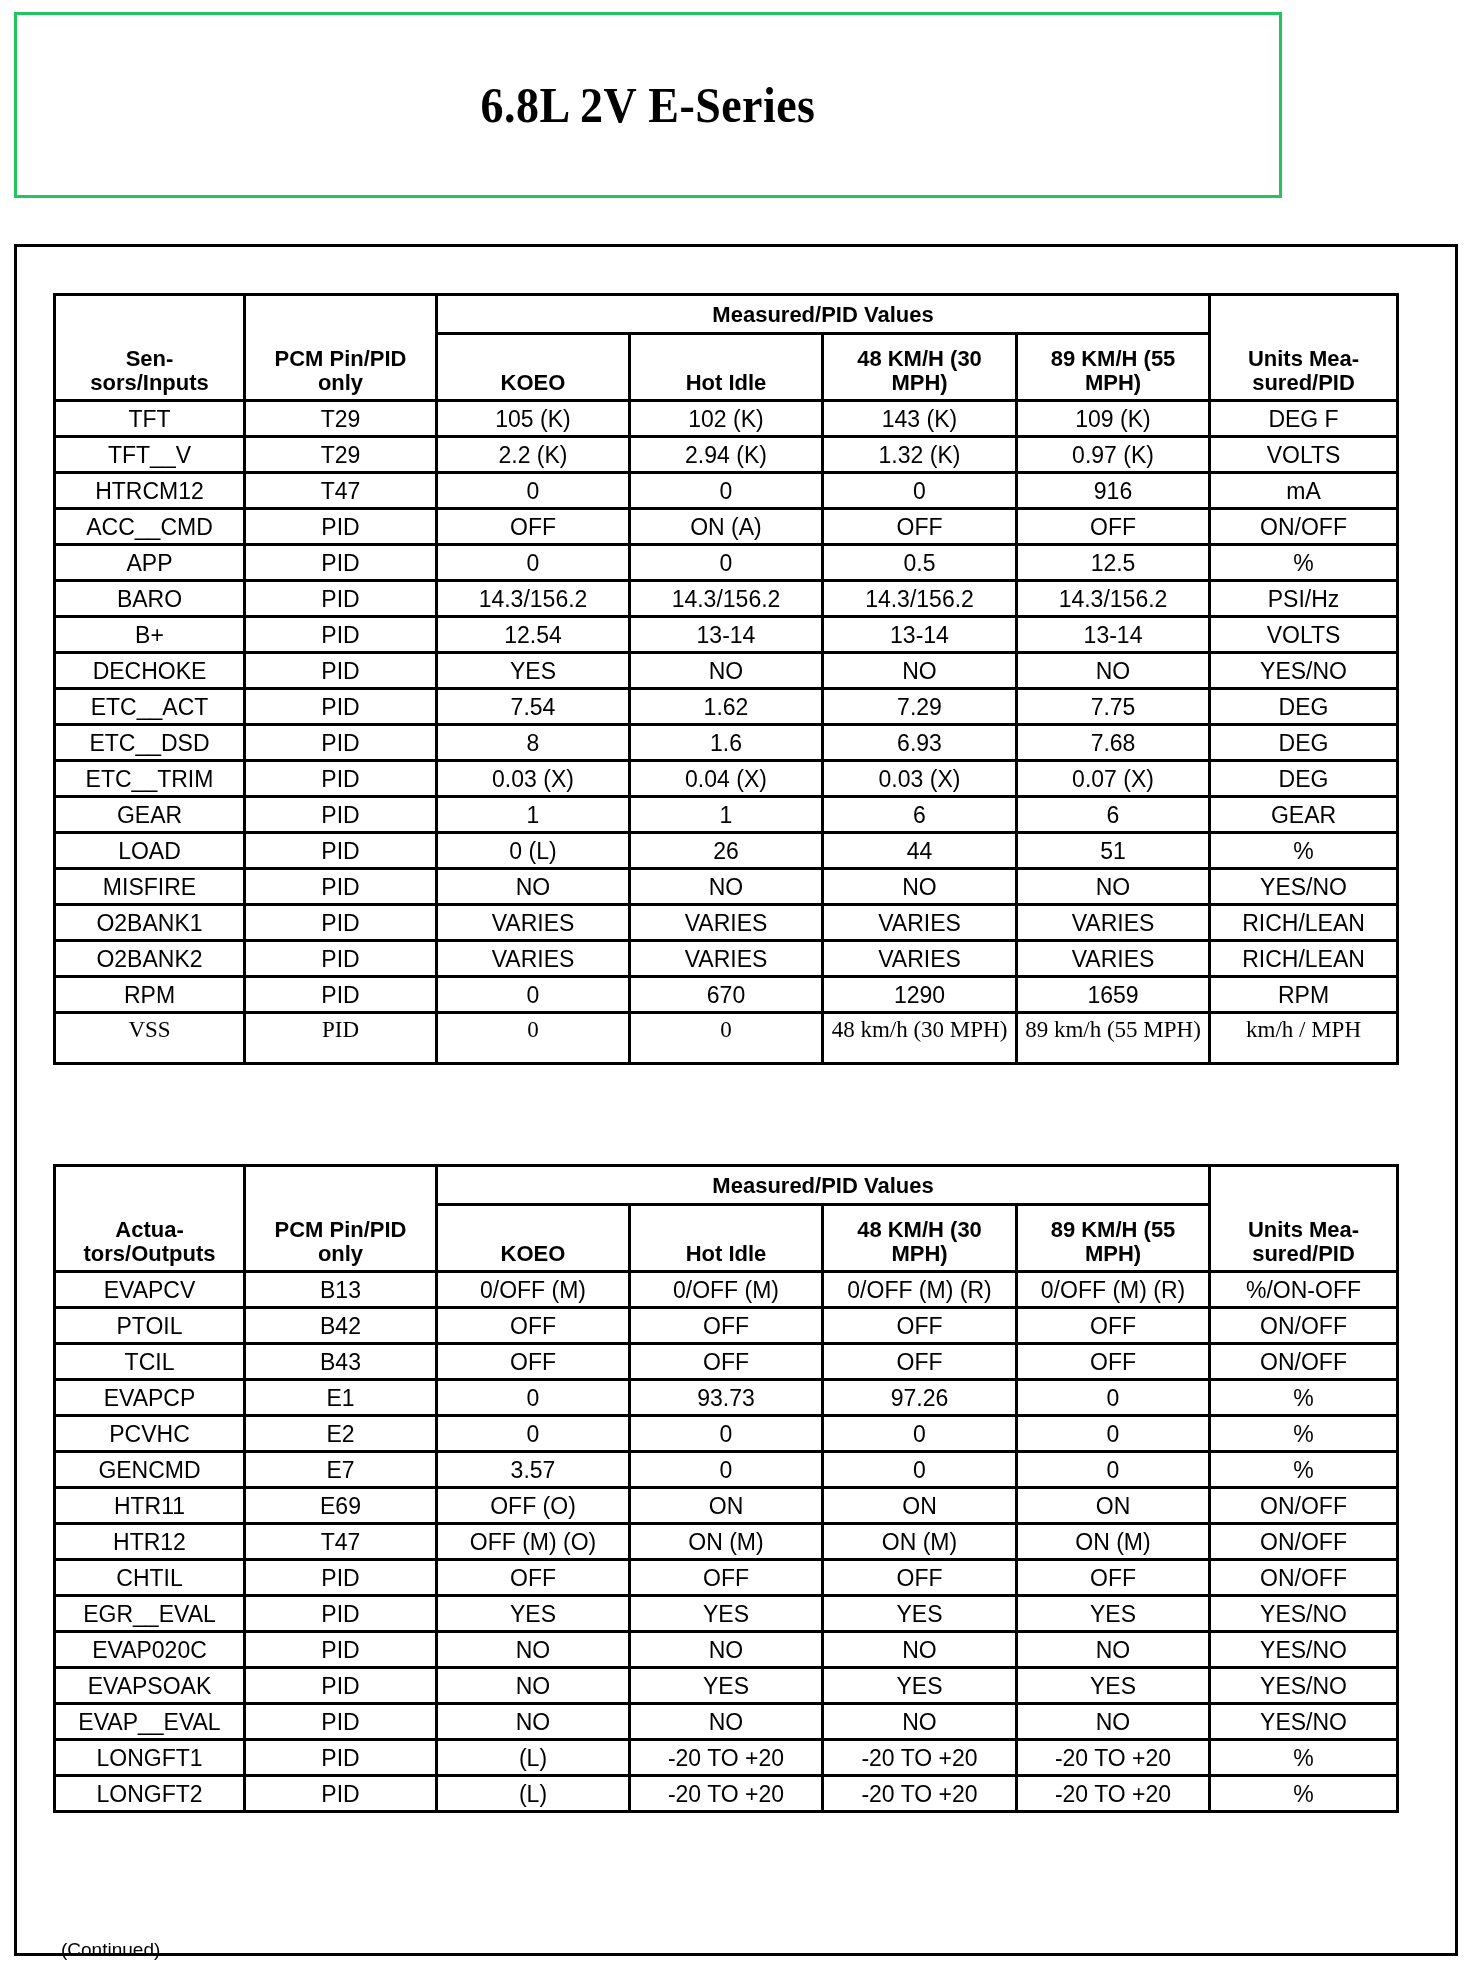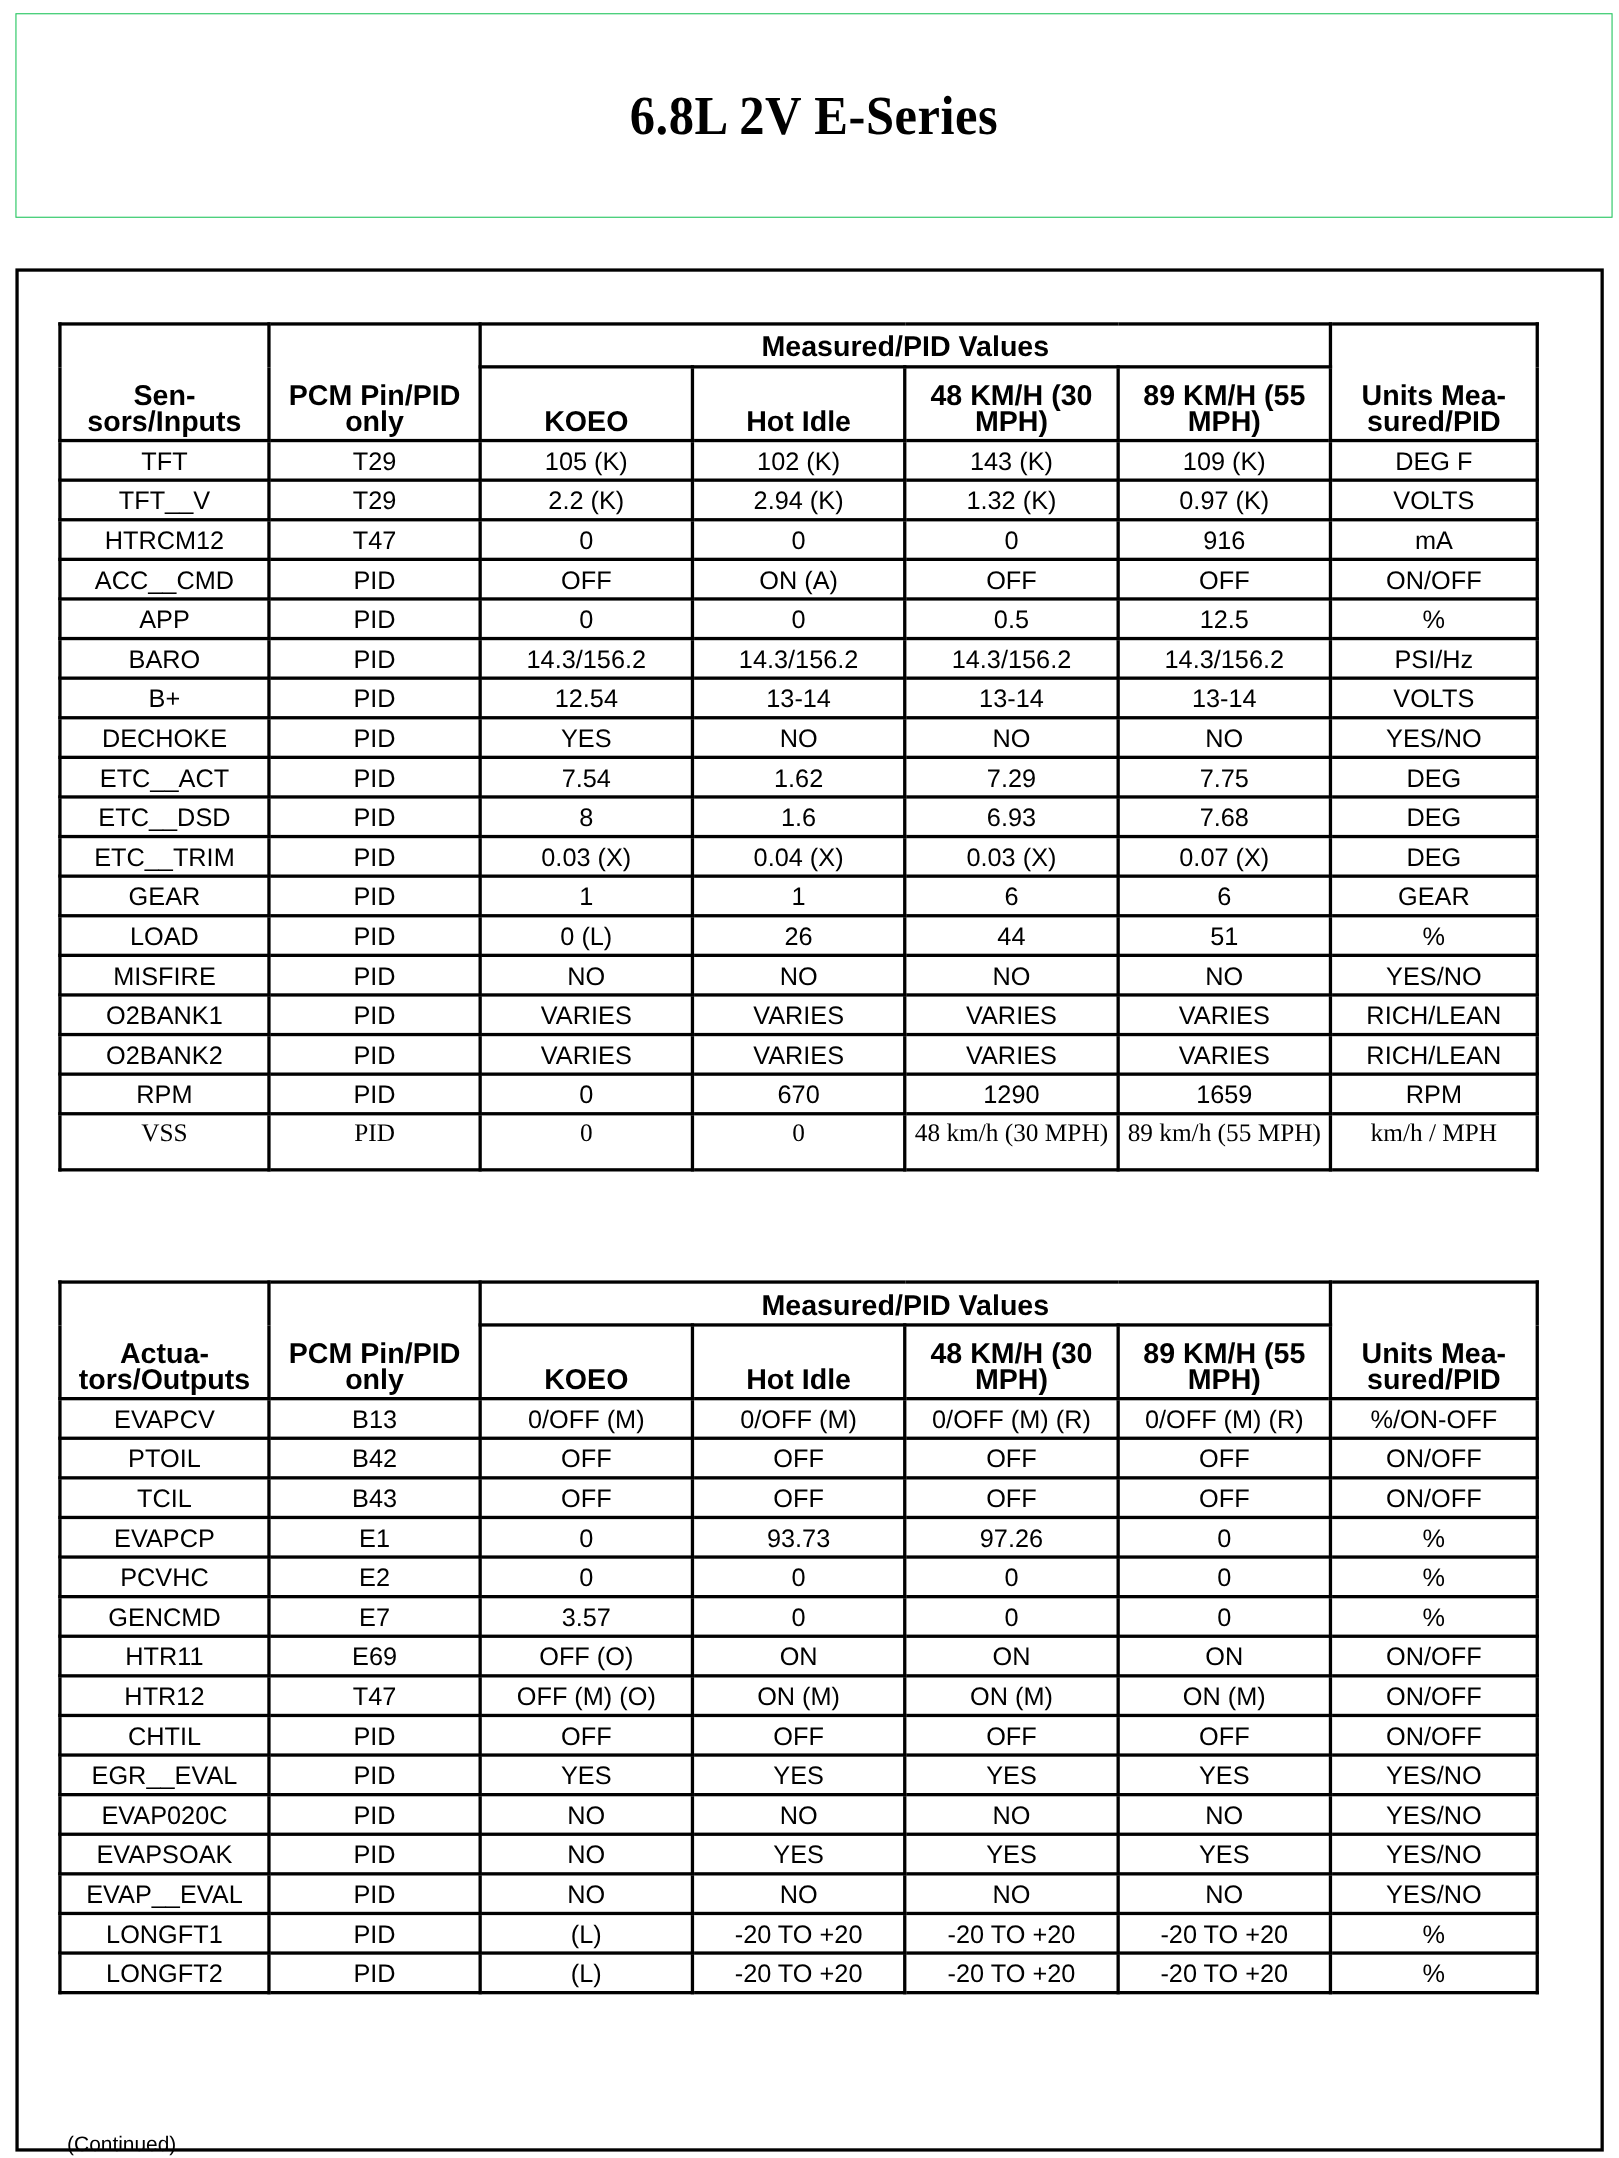--- a/index.html
+++ b/index.html
@@ -1,42 +1,42 @@
 <!DOCTYPE html>
 <html><head>
 <meta charset="utf-8">
 <style>
   html, body { margin: 0; padding: 0; background: #ffffff; }
   body {
     width: 1472px; height: 1962px; position: relative; overflow: hidden;
     font-family: "Liberation Sans", sans-serif; color: #000;
   }
   .title-box {
-    position: absolute; left: 14px; top: 12px; width: 1452px; height: 186px;
-    border: 1px solid #22c55e; box-sizing: border-box;
+    position: absolute; left: 14px; top: 12px; width: 1268px; height: 186px;
+    border: 3px solid #22c55e; box-sizing: border-box;
     display: flex; align-items: center; justify-content: center;
   }
   .title-box h1 {
     margin: 0; font-family: "Liberation Serif", serif; font-weight: bold;
     font-size: 50px; letter-spacing: 0.5px; transform: scaleX(0.92);
   }
   .content-box {
     position: absolute; left: 14px; top: 244px; width: 1444px; height: 1712px;
     border: 3px solid #000; box-sizing: border-box;
   }
   table.pid {
     position: absolute; left: 36px; border-collapse: collapse;
     table-layout: fixed; width: 1343px;
     font-size: 23px;
   }
   table.pid td, table.pid th {
     border: 3px solid #000; text-align: center; vertical-align: middle;
     padding: 0 4px; line-height: 26px;
   }
-  table.pid th { font-weight: bold; font-size: 26px; line-height: 24px; border-radius: 16px; }
+  table.pid th { font-weight: bold; font-size: 22px; line-height: 24px; border-radius: 16px; }
   table.pid th.group { height: 34px; padding-top: 2px; }
   table.pid th.colh { vertical-align: bottom; padding-bottom: 4px; height: 60px; }
   table.pid td { height: 33px; white-space: nowrap; }
   table.pid td.wrap { white-space: normal; vertical-align: top; padding-top: 4px; height: 38px; line-height: 24px; font-family: Liberation Serif, serif; }
   table.pid tr.tall td { height: 44px; }
   #t1 { top: 46px; }
   #t2 { top: 917px; }
   .continued {
     position: absolute; left: 44px; top: 1692px; font-size: 19px;
   }

